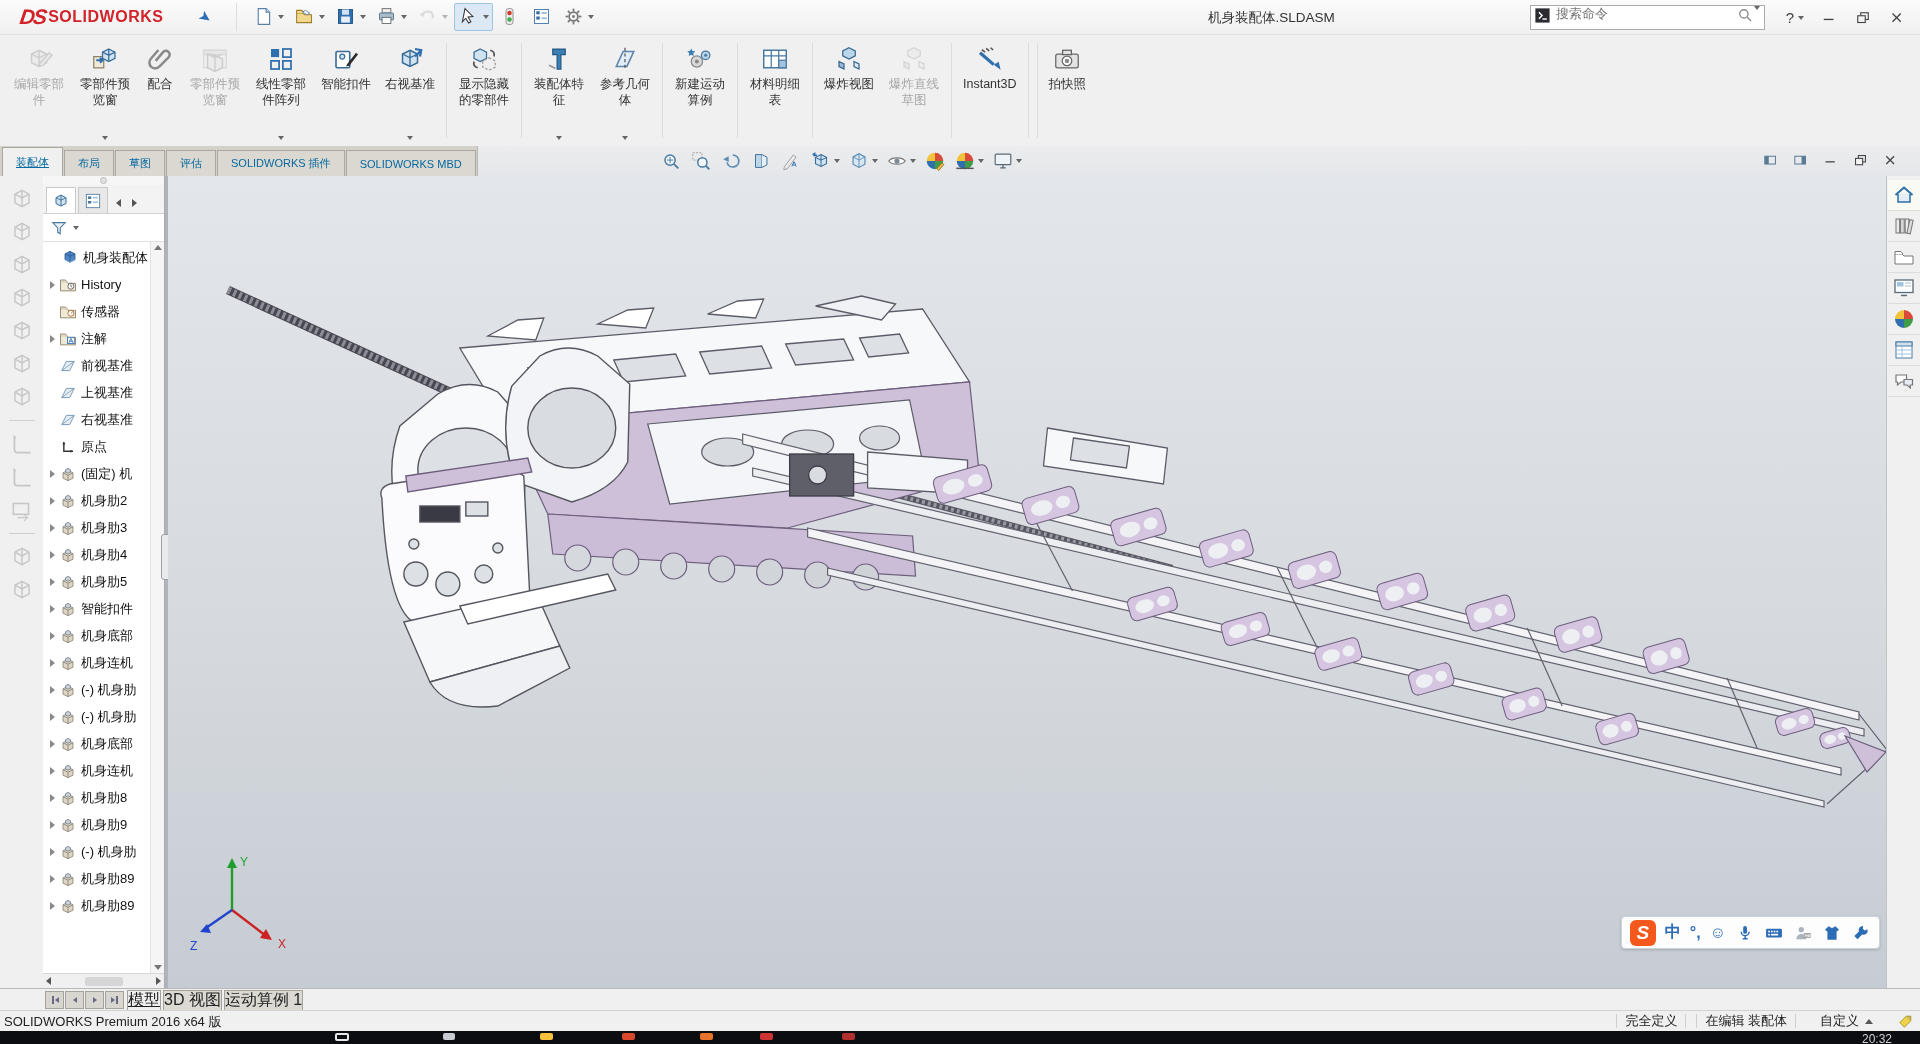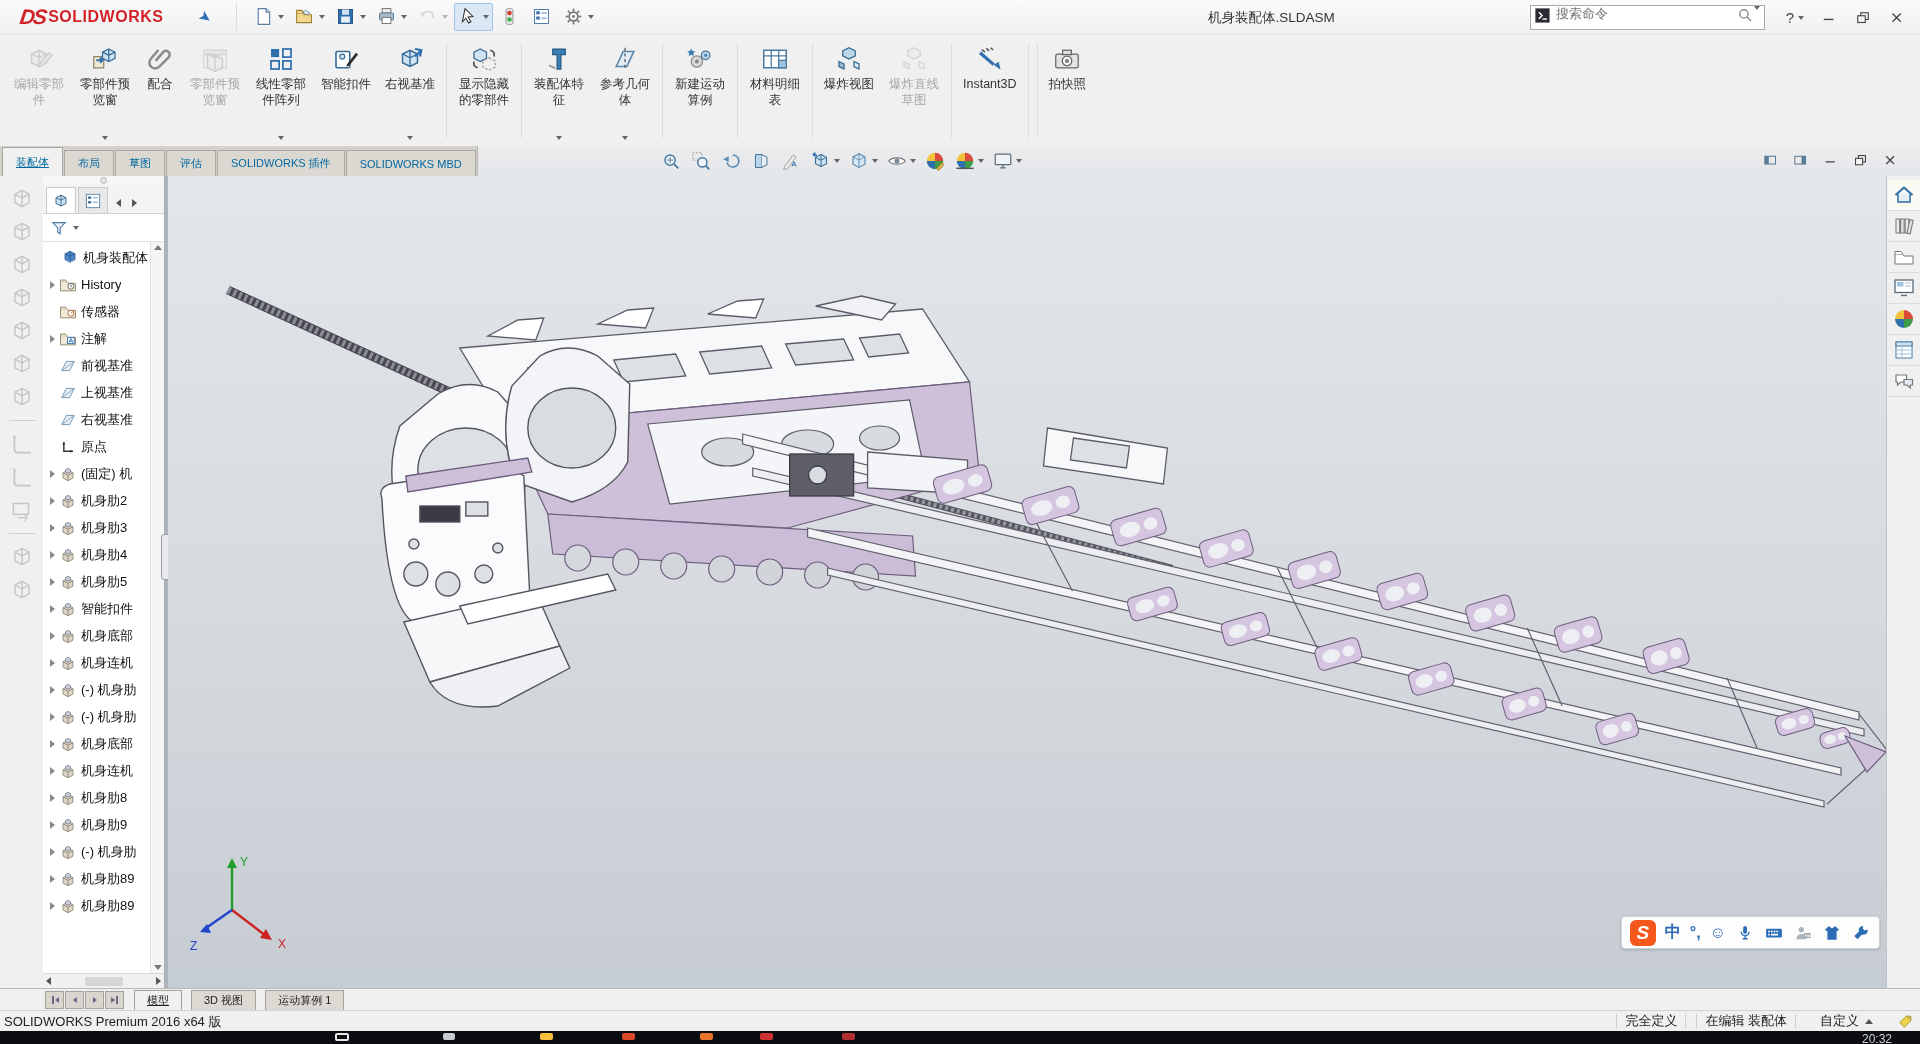--- a/index.html
+++ b/index.html
@@ -98,21 +98,21 @@
 .tp-btn{width:32px;height:31px;display:flex;align-items:center;justify-content:center;border-bottom:1px solid #dcdcdc}
 .tp-btn:first-child{background:#fafaf5}
 .tp-btn svg{width:24px;height:24px}
 
 .doctabs{height:22px;background:#f0f0f0;display:flex;align-items:flex-end;border-top:1px solid #b9b9b9}
 .dnav{display:flex;margin-left:45px;margin-bottom:1px}
 .dnav .nb{width:19px;height:18px;background:#d9d6cf;border:1px solid #a5a29b;display:flex;align-items:center;justify-content:center;margin-right:1px}
 .mini-tri-l{width:0;height:0;border-top:3.5px solid transparent;border-bottom:3.5px solid transparent;border-right:4.5px solid #6a6a88}
 .mini-tri-r{width:0;height:0;border-top:3.5px solid transparent;border-bottom:3.5px solid transparent;border-left:4.5px solid #6a6a88}
 .nbar{width:2px;height:8px;background:#6a6a88;margin:0 1px}
-.dtab{height:20px;padding:0 12px;display:flex;align-items:center;font-size:11px;background:#dcd9d2;border:1px solid #a5a29b;border-bottom:0;margin-left:9px;color:#222}
+.dtab{height:20px;padding:0 0;display:flex;align-items:center;font-size:16px;background:#dcd9d2;border:1px solid #a5a29b;border-bottom:0;margin-left:2px;color:#222}
 .dtab.active{background:#f0f0f0;text-decoration:underline}
 
 .statusbar{height:21px;background:#f0f0f0;border-top:1px solid #d2d2d2;display:flex;align-items:flex-end;font-size:13px;color:#222;position:relative}
 .sb-left{margin-left:4px}
 .sb-right{position:absolute;right:6px;display:flex;align-items:center;gap:10px;height:100%}
 .sb-seg{padding:0 8px;border-left:1px solid #cfcfcf;border-right:1px solid #cfcfcf;height:70%;display:flex;align-items:center}
 .sb-car{width:0;height:0;border-left:4px solid transparent;border-right:4px solid transparent;border-bottom:5px solid #555;margin-left:6px}
 .sb-tag svg{width:17px;height:17px}
 
 .taskbar{height:13px;background:#0c0d10;position:relative;overflow:hidden}

